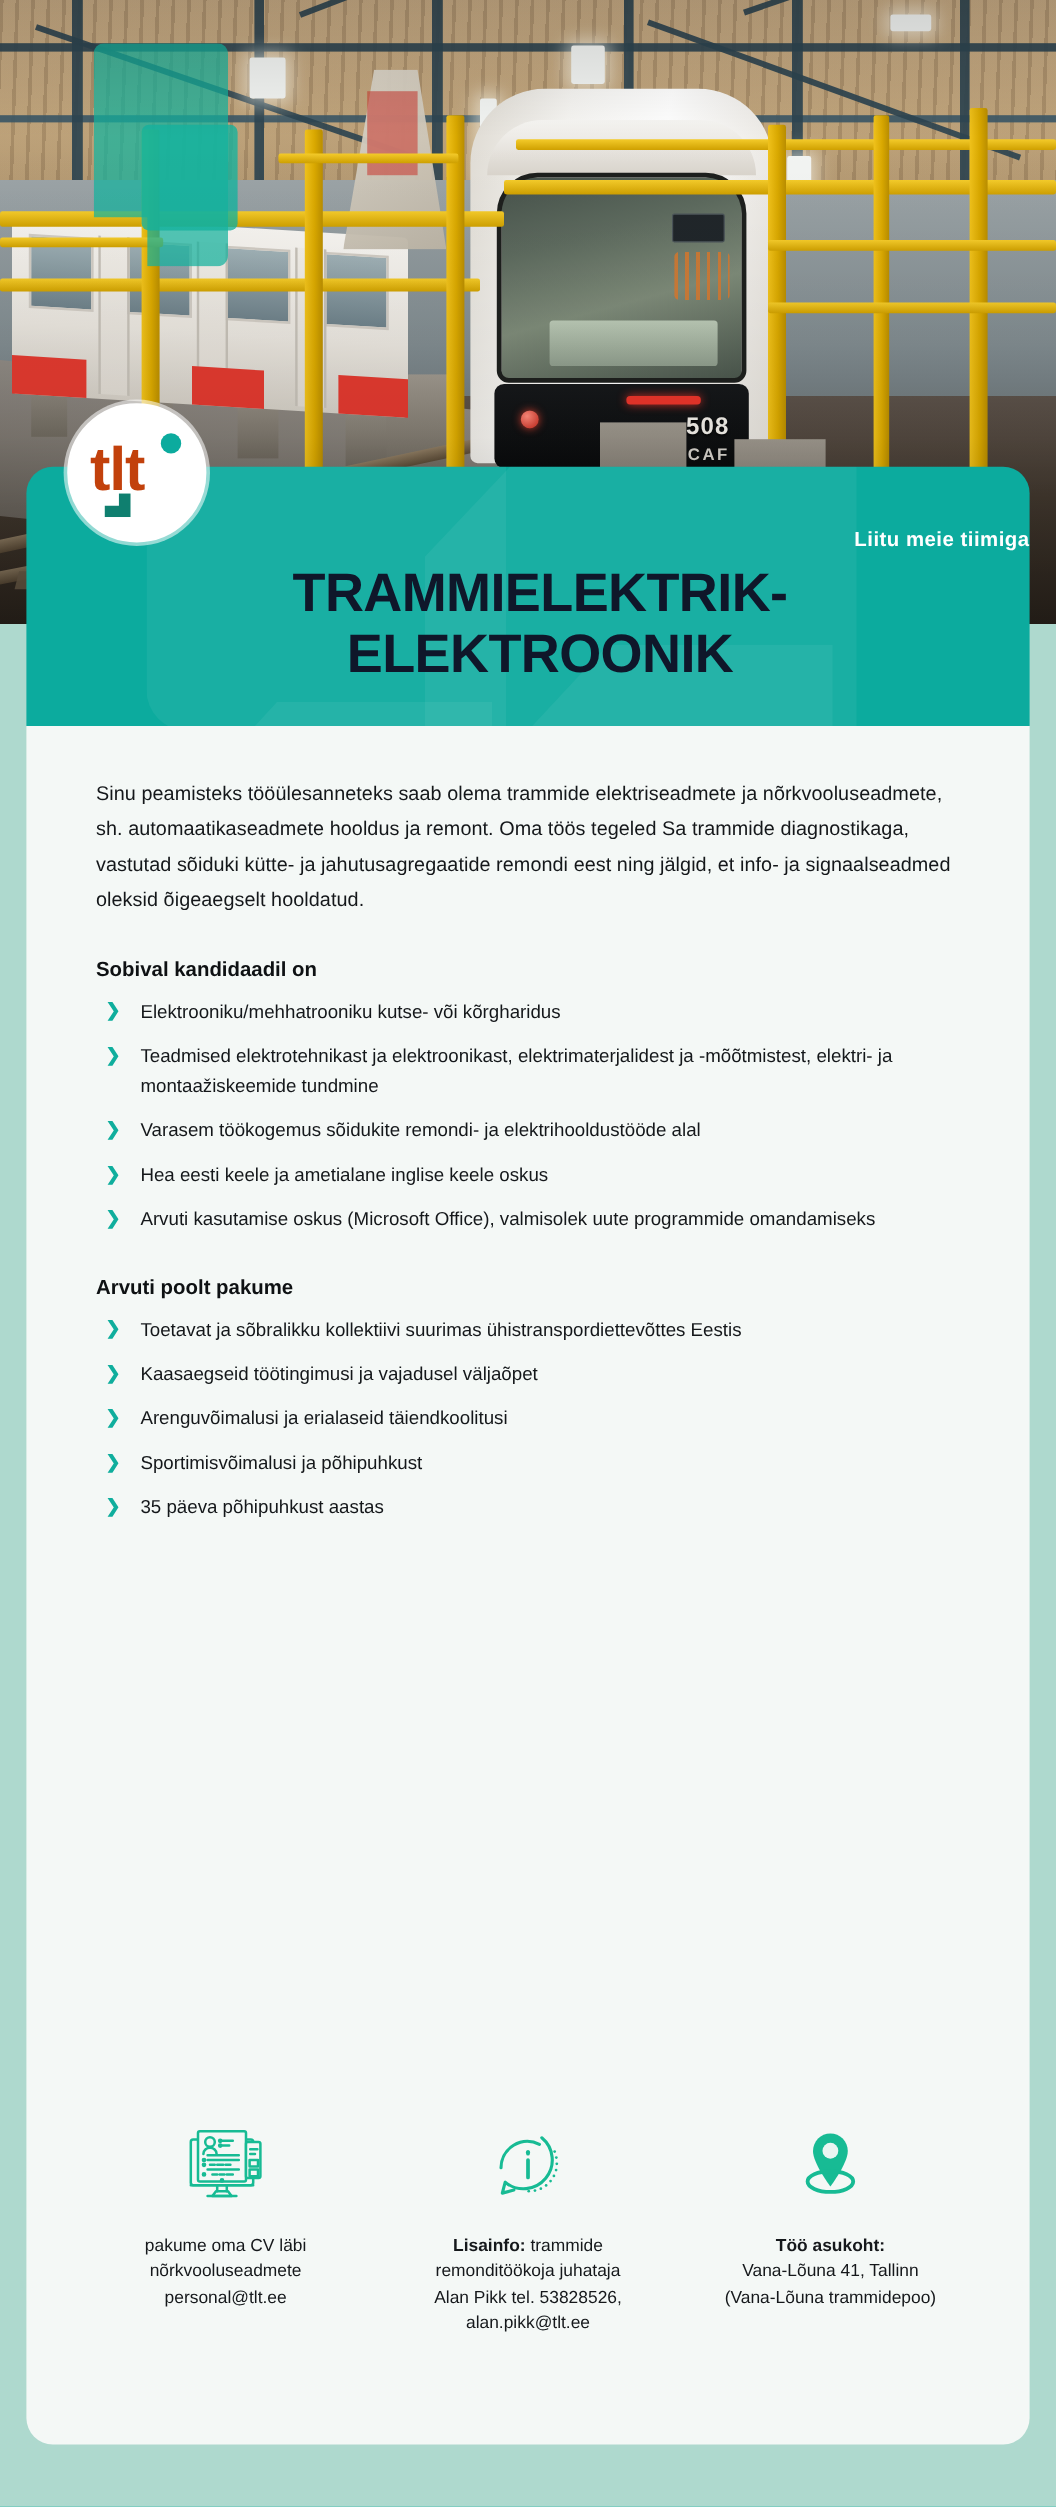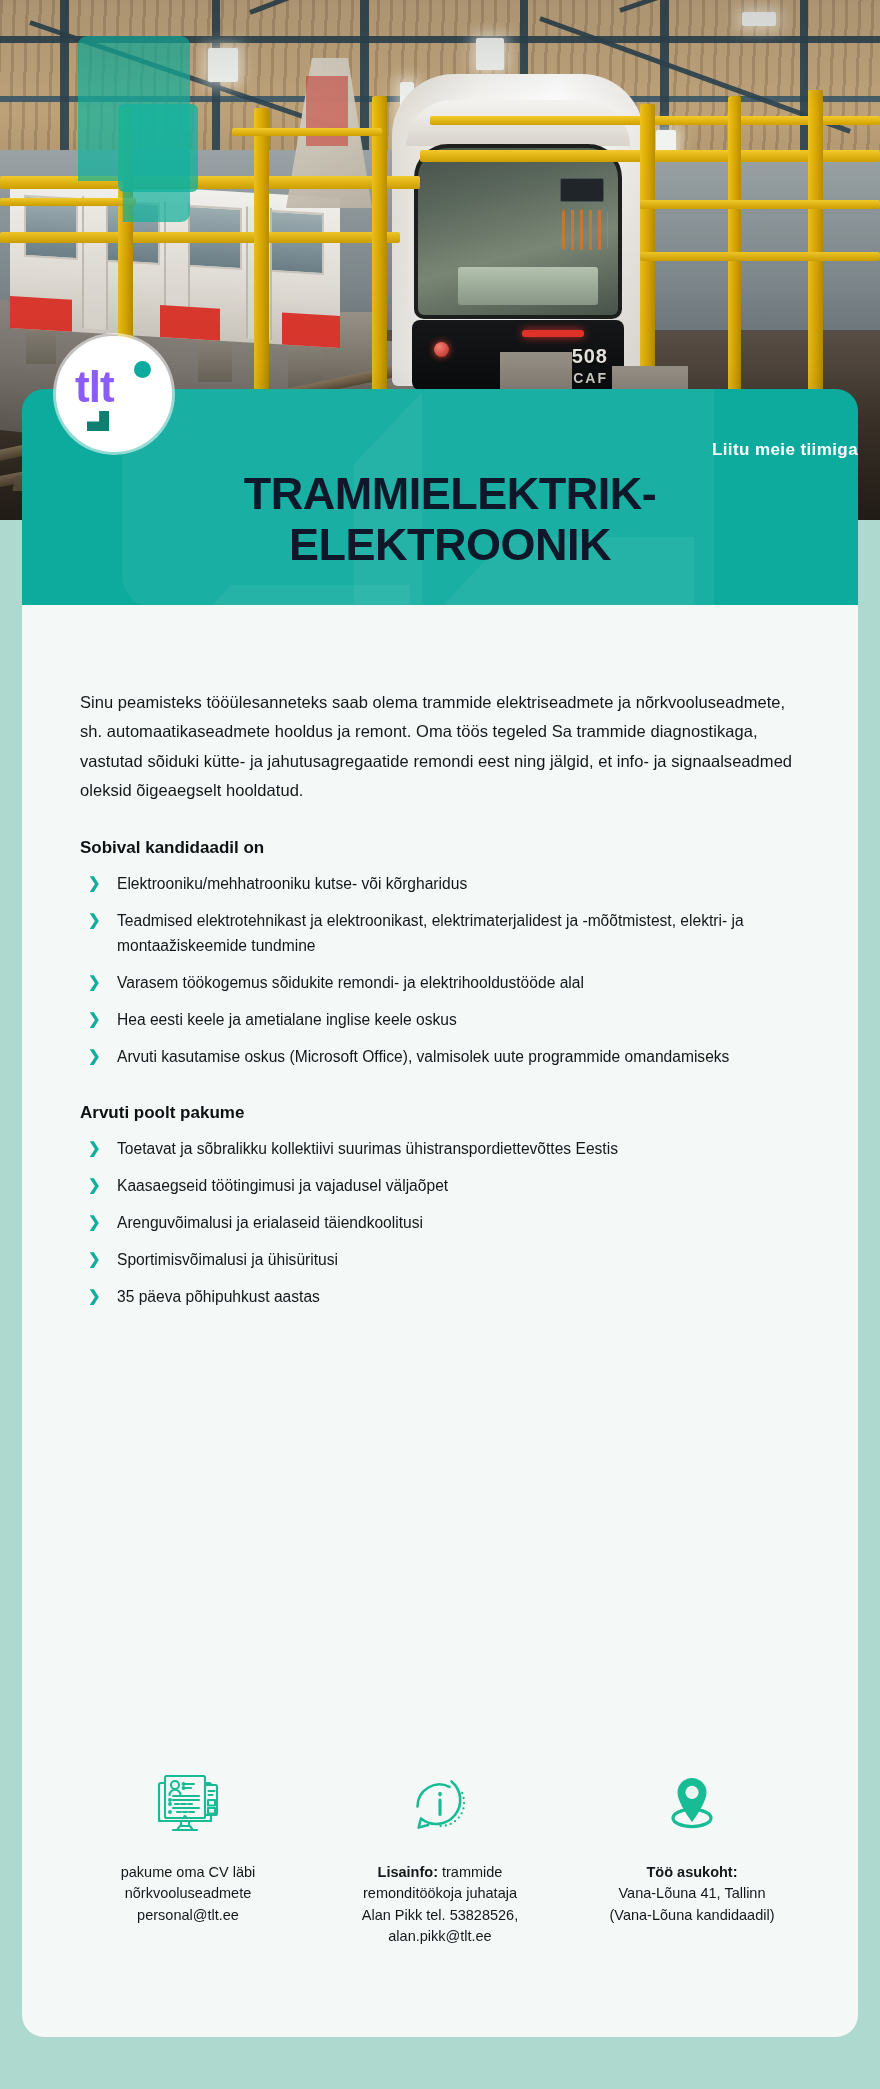--- a/index.html
+++ b/index.html
@@ -214,21 +214,21 @@
     border-radius:50%;
     background:#ffffff;
     border:2px solid #ffffff;
     box-shadow:0 0 0 3px rgba(255,255,255,.55);
     z-index:6;
     display:flex; align-items:center; justify-content:center;
   }
   .logo-inner { position:relative; width:78px; height:62px; }
   .logo-text {
     position:absolute; left:0; top:2px;
-    font-size:44px; font-weight:bold; color:#8b5cf6;
+    font-size:51px; font-weight:bold; color:#c2410c;
     letter-spacing:-1px; font-family:"Liberation Sans", sans-serif;
     line-height:1;
   }
   .logo-dot {
     position:absolute; right:2px; top:-2px; width:17px; height:17px;
     border-radius:50%; background:#0cab9e;
   }
   .logo-tick {
     position:absolute; left:12px; bottom:-6px; width:22px; height:20px;
     background:#0f7f6f;
@@ -249,21 +249,21 @@
     z-index:3;
   }
 
   
   .card {
     position:absolute; left:22px; top:605px;
     width:836px; height:1432px;
     background:#f4f8f6;
     border-radius:0 0 22px 22px;
   }
-  .card-inner { padding:43px 58px 0 58px;margin-top:40px; }
+  .card-inner { padding:43px 58px 0 58px; }
 
   .intro {
     font-size:16.5px; line-height:1.78; color:#14171a;
     letter-spacing:.05px;
   }
 
   .sec-head {
     font-size:17px; font-weight:bold; color:#0e1113;
     margin-top:33px; margin-bottom:14px;
   }
@@ -461,21 +461,21 @@
         <li>
           <span class="chev">❯</span>
           <span>Kaasaegseid töötingimusi ja vajadusel väljaõpet</span>
         </li>
         <li>
           <span class="chev">❯</span>
           <span>Arenguvõimalusi ja erialaseid täiendkoolitusi</span>
         </li>
         <li>
           <span class="chev">❯</span>
-          <span>Sportimisvõimalusi ja ühisüritusi</span>
+          <span>Sportimisvõimalusi ja põhipuhkust</span>
         </li>
         <li>
           <span class="chev">❯</span>
           <span>35 päeva põhipuhkust aastas</span>
         </li>
       </ul>
     </div>
 
     <div class="footer">
 
@@ -543,20 +543,20 @@
         <div class="ficon">
           <svg width="74" height="74" viewBox="0 0 74 74" fill="none">
             <path d="M37 11c-8 0-14.5 6.5-14.5 14.5C22.5 36 37 55 37 55s14.5-19 14.5-29.5C51.5 17.5 45 11 37 11z" fill="#17bb94"></path>
             <circle cx="37" cy="25.3" r="6.6" fill="#eaf5f2"></circle>
             <ellipse cx="37" cy="51" rx="19" ry="8.6" stroke="#17bb94" stroke-width="3.2" fill="none"></ellipse>
           </svg>
         </div>
         <div class="ftext">
           <b>Töö asukoht:</b><br>
           <span>Vana-Lõuna 41, Tallinn</span><br>
-          <span>(Vana-Lõuna kandidaadil)</span>
+          <span>(Vana-Lõuna trammidepoo)</span>
         </div>
       </div>
 
     </div>
   </div>
 
 </div>
 
 </body></html>

